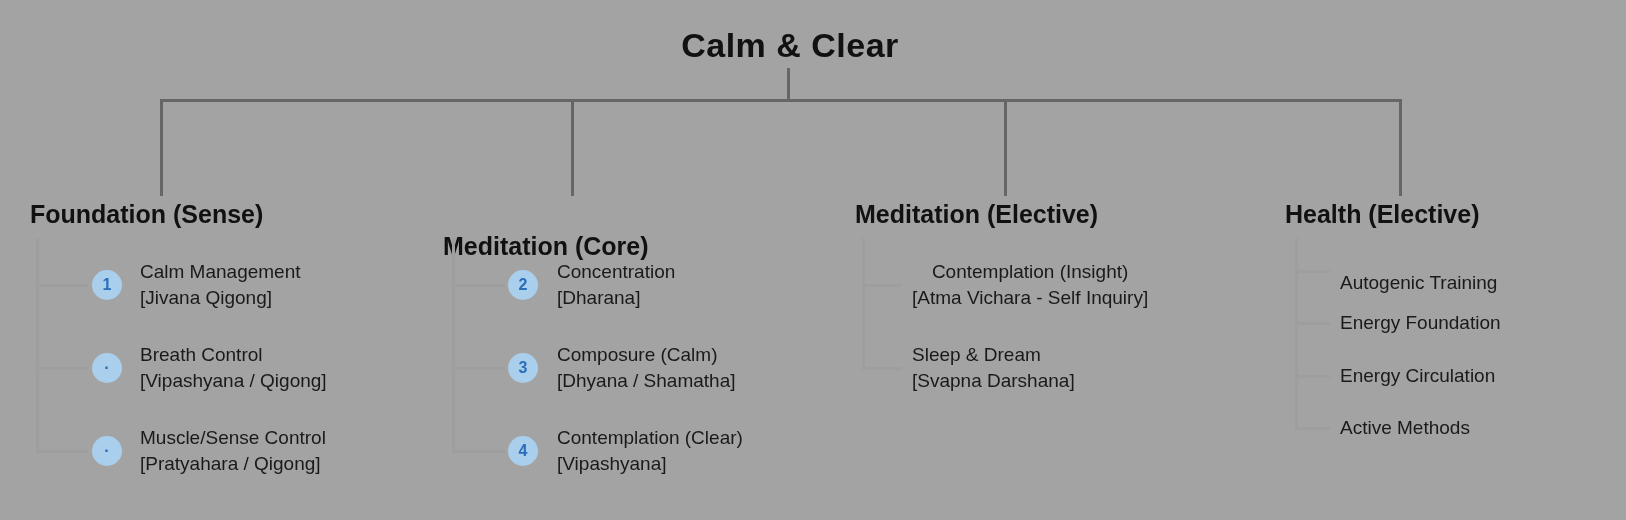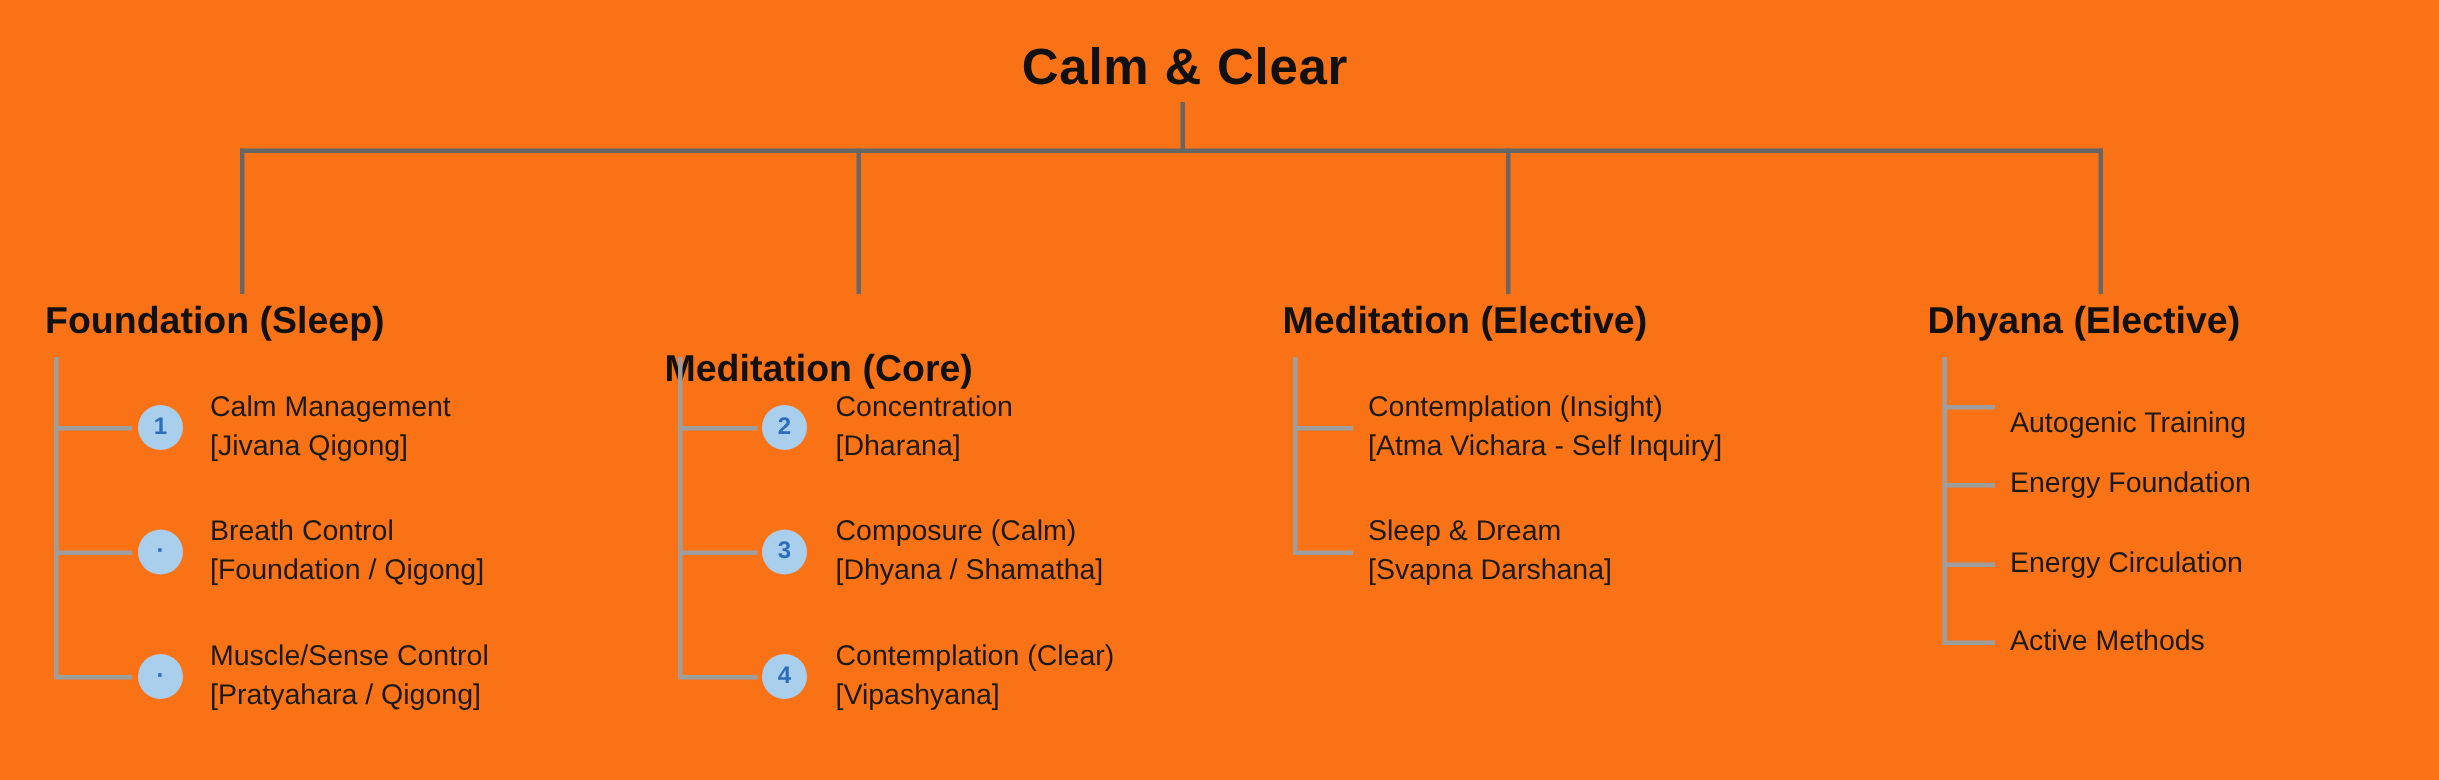--- a/index.html
+++ b/index.html
@@ -5,21 +5,21 @@
   html, body {
     margin: 0;
     padding: 0;
     background: #ffffff;
     font-family: "Liberation Sans", sans-serif;
   }
   .canvas {
     position: relative;
     width: 1626px;
     height: 520px;
-    background: #f97316;
+    background: #a3a3a3;
     overflow: hidden;
   }
   .title {
     position: absolute;
     left: 590px;
     top: 26px;
     width: 400px;
     text-align: center;
     font-size: 34px;
     font-weight: bold;
@@ -78,37 +78,37 @@
 
   <div class="title">Calm &amp; Clear</div>
 
   <div class="line-v" style="left:787px; top:68px; height:32px;"></div>
   <div class="line-h" style="left:160px; top:99px; width:1242px;"></div>
   <div class="line-v" style="left:160px; top:99px; height:97px;"></div>
   <div class="line-v" style="left:571px; top:99px; height:97px;"></div>
   <div class="line-v" style="left:1004px; top:99px; height:97px;"></div>
   <div class="line-v" style="left:1399px; top:99px; height:97px;"></div>
 
-  <div class="heading" style="left:30px; top:200px;">Foundation (Sleep)</div>
+  <div class="heading" style="left:30px; top:200px;">Foundation (Sense)</div>
 
   <div class="line-v sub" style="left:36px; top:238px; height:214px;"></div>
   <div class="line-h sub" style="left:36px; top:284px; width:52px;"></div>
   <div class="line-h sub" style="left:36px; top:367px; width:52px;"></div>
   <div class="line-h sub" style="left:36px; top:450px; width:52px;"></div>
 
   <div class="badge" style="left:92px; top:270px;">1</div>
   <div class="item-text" style="left:140px; top:259px;">
     <span class="l1">Calm Management</span>
     <span class="l2">[Jivana Qigong]</span>
   </div>
 
   <div class="badge" style="left:92px; top:353px;">·</div>
   <div class="item-text" style="left:140px; top:342px;">
     <span class="l1">Breath Control</span>
-    <span class="l2">[Foundation / Qigong]</span>
+    <span class="l2">[Vipashyana / Qigong]</span>
   </div>
 
   <div class="badge" style="left:92px; top:436px;">·</div>
   <div class="item-text" style="left:140px; top:425px;">
     <span class="l1">Muscle/Sense Control</span>
     <span class="l2">[Pratyahara / Qigong]</span>
   </div>
 
   <div class="heading" style="left:443px; top:200px;margin-top:32px;">Meditation (Core)</div>
 
@@ -134,31 +134,31 @@
     <span class="l1">Contemplation (Clear)</span>
     <span class="l2">[Vipashyana]</span>
   </div>
 
   <div class="heading" style="left:855px; top:200px;">Meditation (Elective)</div>
 
   <div class="line-v sub" style="left:862px; top:238px; height:131px;"></div>
   <div class="line-h sub" style="left:862px; top:284px; width:40px;"></div>
   <div class="line-h sub" style="left:862px; top:367px; width:40px;"></div>
 
-  <div class="item-text" style="left:912px; top:259px;">
+  <div class="item-text" style="left:912px; top:259px;text-align:center;">
     <span class="l1">Contemplation (Insight)</span>
     <span class="l2">[Atma Vichara - Self Inquiry]</span>
   </div>
 
   <div class="item-text" style="left:912px; top:342px;">
     <span class="l1">Sleep &amp; Dream</span>
     <span class="l2">[Svapna Darshana]</span>
   </div>
 
-  <div class="heading" style="left:1285px; top:200px;">Dhyana (Elective)</div>
+  <div class="heading" style="left:1285px; top:200px;">Health (Elective)</div>
 
   <div class="line-v sub" style="left:1295px; top:238px; height:190px;"></div>
   <div class="line-h sub" style="left:1295px; top:270px; width:35px;"></div>
   <div class="line-h sub" style="left:1295px; top:322px; width:35px;"></div>
   <div class="line-h sub" style="left:1295px; top:375px; width:35px;"></div>
   <div class="line-h sub" style="left:1295px; top:427px; width:35px;"></div>
 
   <div class="item-text" style="left:1340px; top:270px;">
     <span class="l1">Autogenic Training</span>
   </div>

